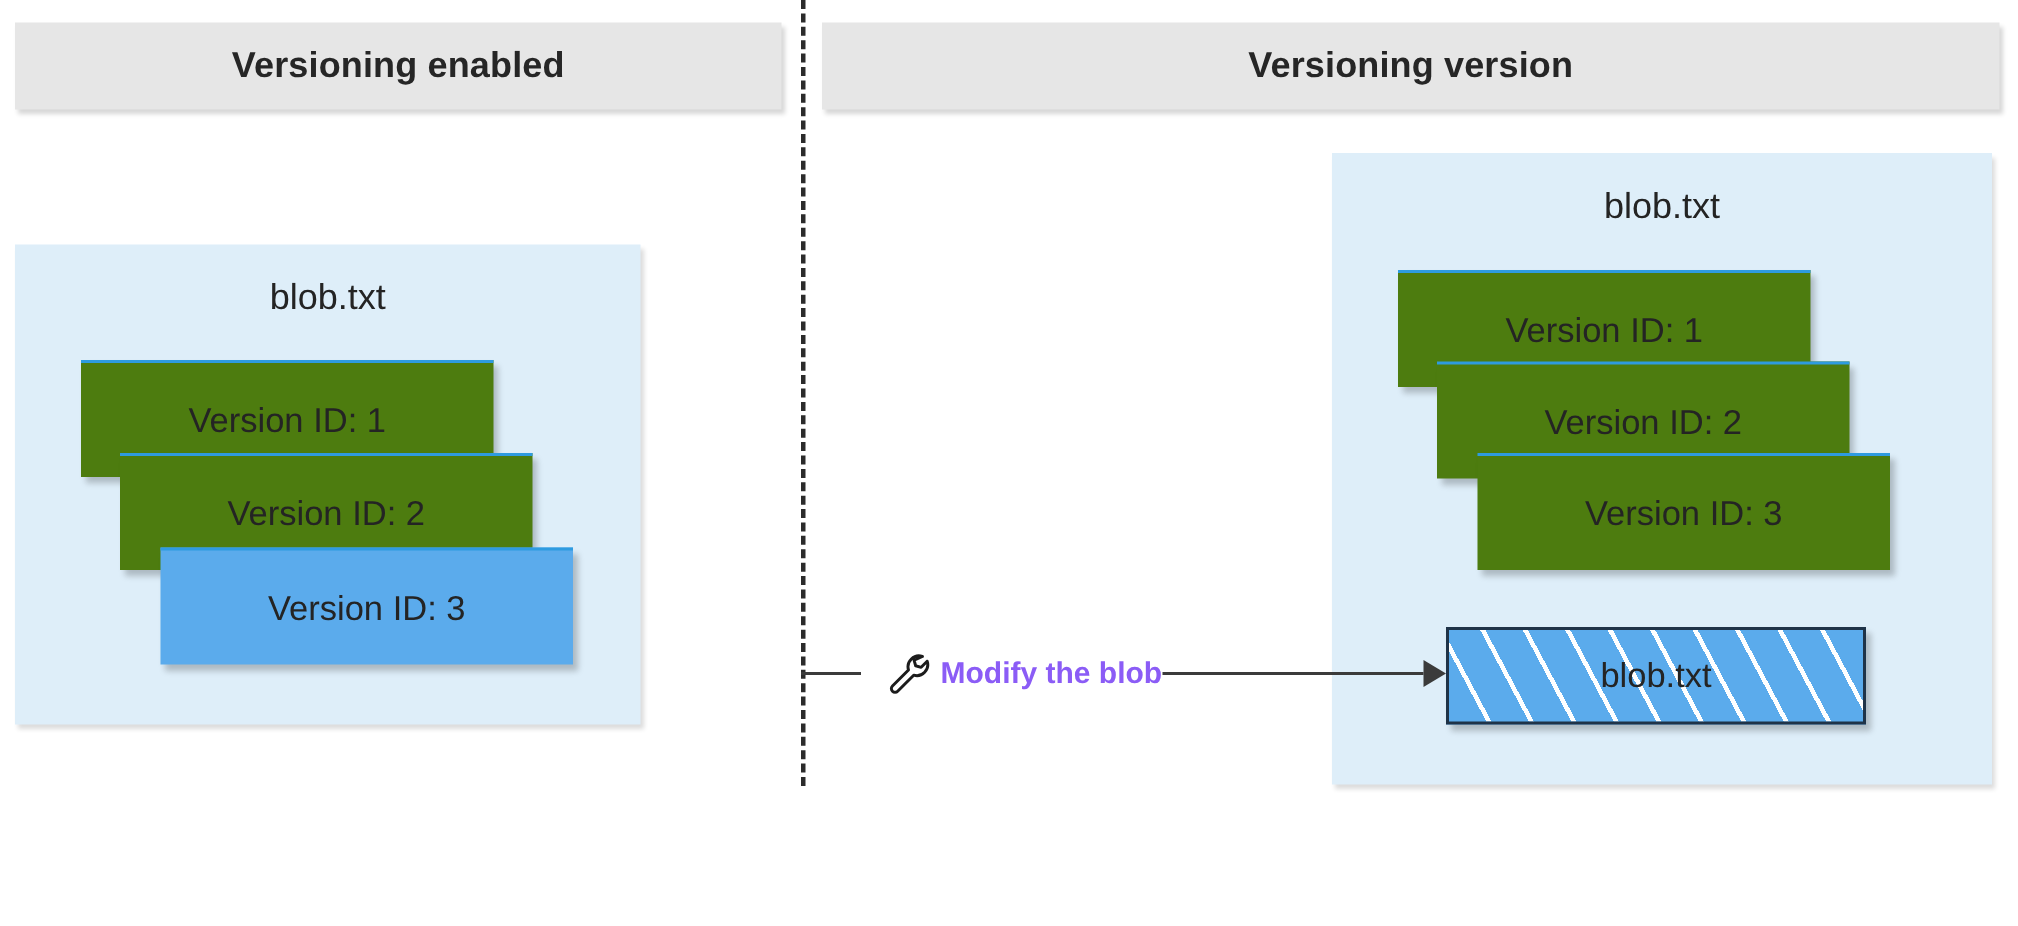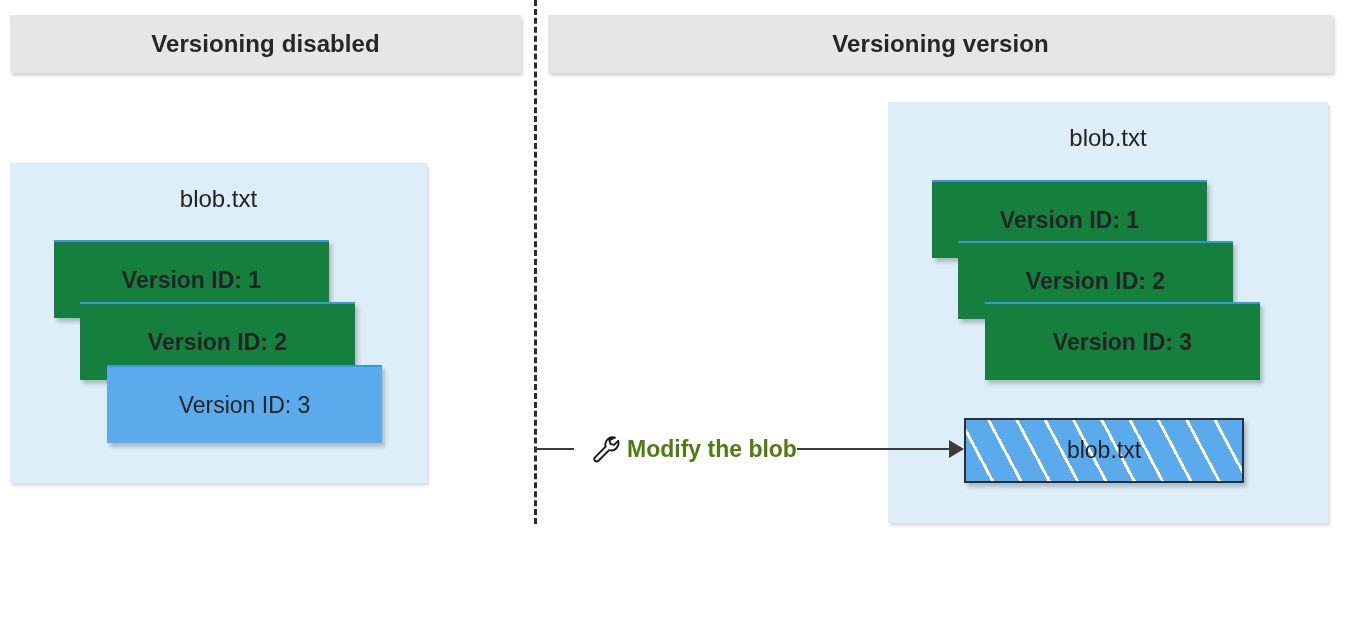--- a/index.html
+++ b/index.html
@@ -71,21 +71,21 @@
   .version-card {
     position: absolute;
     display: flex;
     align-items: center;
     justify-content: center;
     font-size: 23px;
     color: #242424;
     box-shadow: 3px 4px 4px rgba(0,0,0,0.22);
     border-top: 2px solid #2E9BE0;
   }
-  .version-card.previous { background: #15803d; font-weight: bold; }
+  .version-card.previous { background: #4d7c0f; }
   .version-card.current  { background: #5BABEC; }
 
   
   #left-v1 { left: 54px;  top: 240px; width: 275px; height: 76px; z-index: 1; }
   #left-v2 { left: 80px;  top: 302px; width: 275px; height: 76px; z-index: 2; }
   #left-v3 { left: 107px; top: 365px; width: 275px; height: 76px; z-index: 3; }
 
   
   #right-v1 { left: 932px; top: 180px; width: 275px; height: 76px; z-index: 1; }
   #right-v2 { left: 958px; top: 241px; width: 275px; height: 76px; z-index: 2; }
@@ -130,23 +130,23 @@
 
   #wrench-icon {
     width: 30px;
     height: 30px;
     margin-left: 16px;
     margin-right: 7px;
     flex: none;
     display: block;
   }
   #modify-label {
-    font-size: 23px;
+    font-size: 20px;
     font-weight: bold;
-    color: #4d7c0f;
+    color: #8b5cf6;
     white-space: nowrap;
   }
   #arrow-head {
     width: 0; height: 0;
     flex: none;
     border-left: 15px solid #3b3b3b;
     border-top: 9px solid transparent;
     border-bottom: 9px solid transparent;
   }
 
@@ -188,21 +188,21 @@
   }
   #legend-item-current  { margin-right: 28px; }
   #legend-item-previous { margin-right: 30px; }
 </style>
 </head>
 <body>
 
 <div class="stage">
 
   <div class="header-bar" id="header-left">
-    <span>Versioning disabled</span>
+    <span>Versioning enabled</span>
   </div>
   <div class="header-bar" id="header-right">
     <span>Versioning version</span>
   </div>
 
   <div id="divider"></div>
 
   <div class="blob-container" id="container-left">
     <div class="container-title">blob.txt</div>
   </div>

